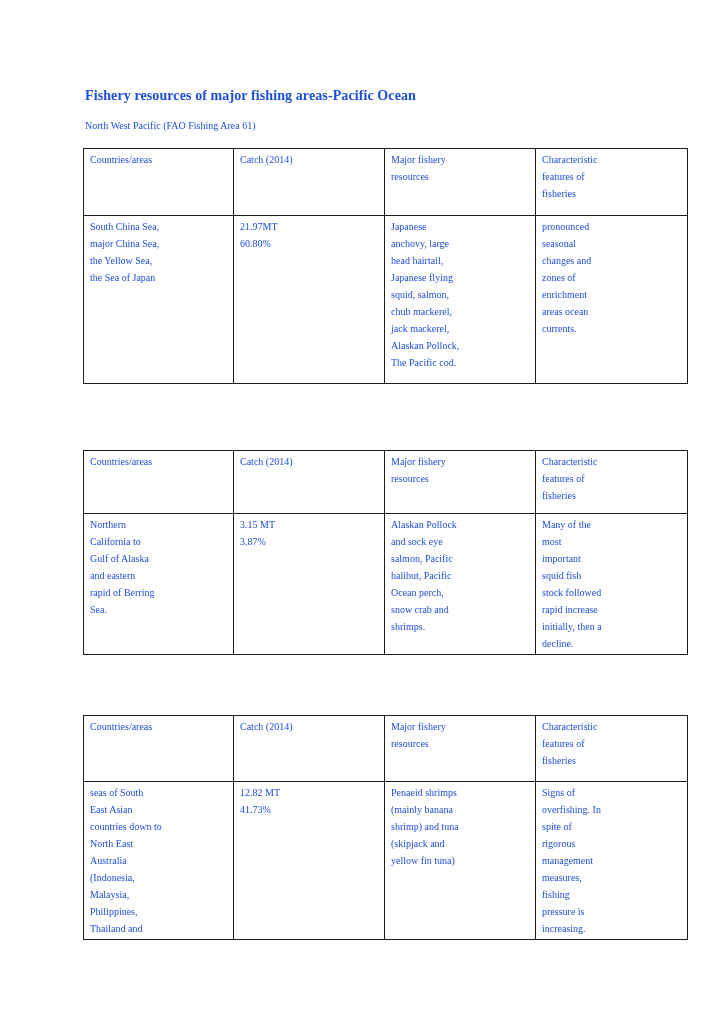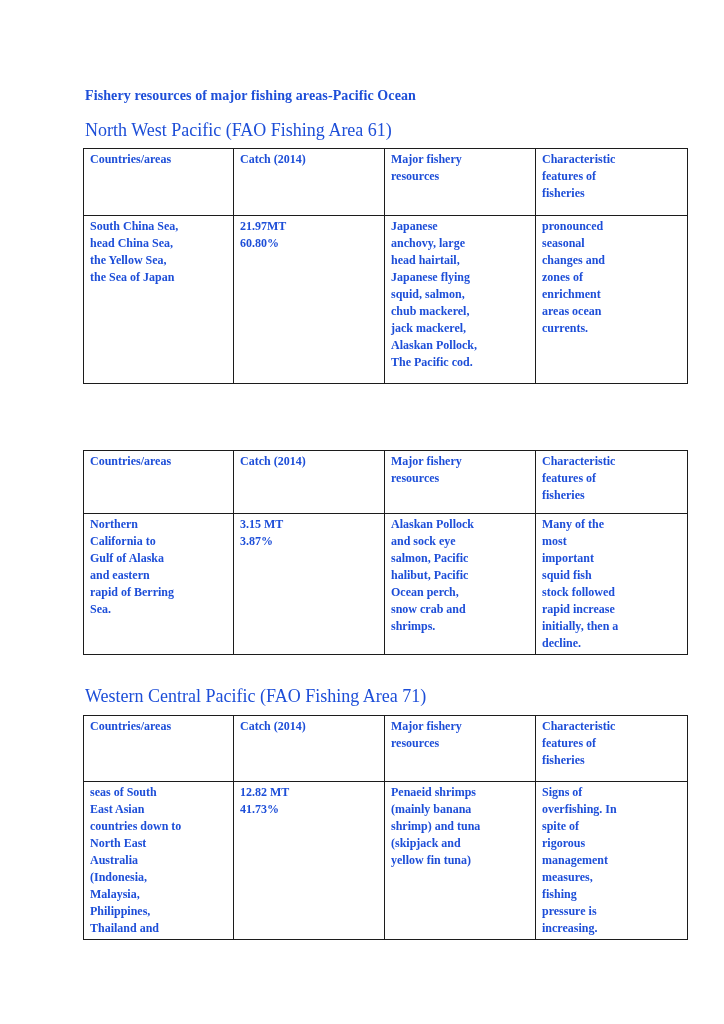--- a/index.html
+++ b/index.html
@@ -20,21 +20,21 @@
     left: 85px;
     top: 88px;
     font-size: 14px;
     font-weight: bold;
     letter-spacing: 0.1px;
     white-space: nowrap;
   }
   .section-heading {
     position: absolute;
     left: 85px;
-    font-size: 18px;
+    font-size: 10px;
     white-space: nowrap;
   }
   .heading-1 { top: 120px; }
   .heading-2 { top: 420px; }
   .heading-3 { top: 686px; }
 
   table.doc-table {
     position: absolute;
     left: 83px;
     border-collapse: collapse;
@@ -43,22 +43,22 @@
   }
   .table-1 { top: 148px; }
   .table-2 { top: 450px; }
   .table-3 { top: 715px; }
 
   table.doc-table td, table.doc-table th {
     border: 1.5px solid #1c1c1c;
     vertical-align: top;
     text-align: left;
     padding: 2px 4px 2px 6px;
-    font-size: 12px;
-    font-weight: bold;
+    font-size: 10px;
+    font-weight: normal;
     line-height: 17px;
   }
   .cell-text { white-space: pre-line; }
 
   
   .col-1 { width: 139px; }
   .col-2 { width: 140px; }
   .col-3 { width: 140px; }
   .col-4 { width: 141px; }
 
@@ -94,21 +94,21 @@
           </td>
       <td class="col-4">
             <div class="cell-text">Characteristic
 features of
 fisheries</div>
           </td>
     </tr>
     <tr class="data-row">
       <td class="col-1">
             <div class="cell-text">South China Sea,
-head China Sea,
+major China Sea,
 the Yellow Sea,
 the Sea of Japan</div>
           </td>
       <td class="col-2">
             <div class="cell-text">21.97MT
 60.80%</div>
           </td>
       <td class="col-3">
             <div class="cell-text">Japanese
 anchovy, large
@@ -182,21 +182,20 @@
 squid fish
 stock followed
 rapid increase
 initially, then a
 decline.</div>
           </td>
     </tr>
   </tbody>
     </table>
 
-  <div class="section-heading heading-3">Western Central Pacific (FAO Fishing Area 71)</div>
 
   <table class="doc-table table-3">
     <tbody>
         <tr class="header-row">
       <td class="col-1">
             <div class="cell-text">Countries/areas</div>
           </td>
       <td class="col-2">
             <div class="cell-text">Catch (2014)</div>
           </td>

